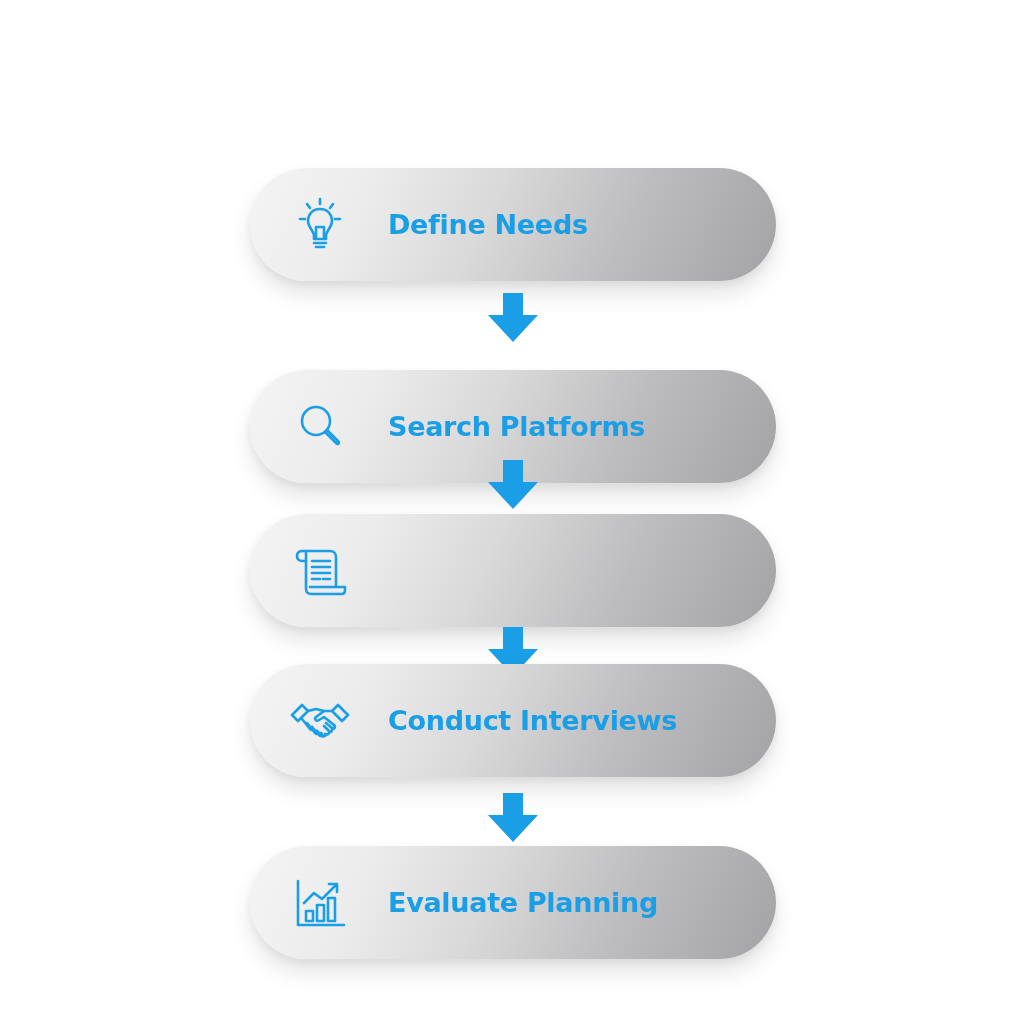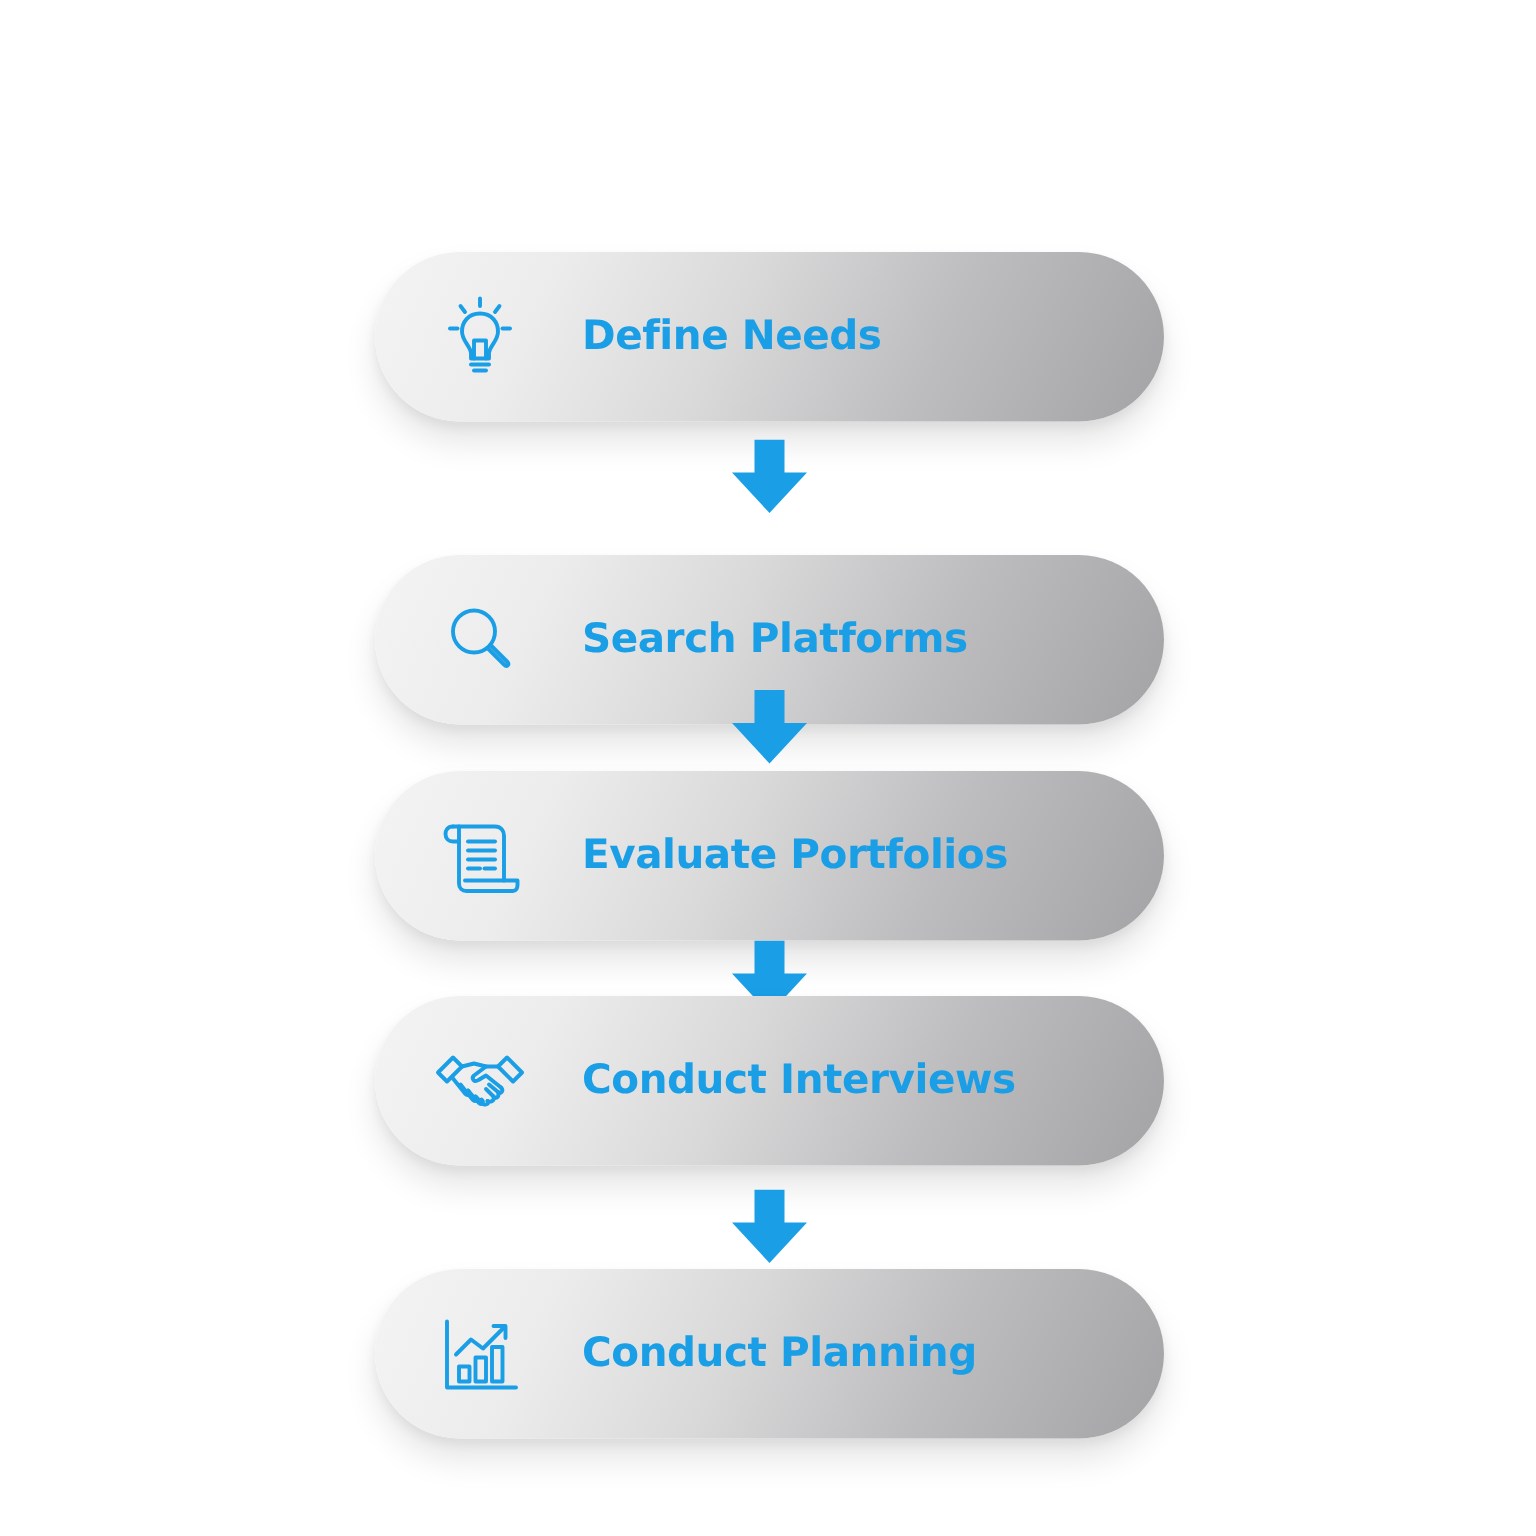--- a/index.html
+++ b/index.html
@@ -120,21 +120,20 @@
         <path d="M14 12 H42 C46 12 48 15 48 18 V48"></path>
         <path d="M14 12 C10 12 9 15 9 17 C9 20 11 22 14 22 H18"></path>
         <path d="M18 12 V50 C18 53 20 55 23 55 H54 C56 55 57 53 57 51 V48 H22"></path>
         <line x1="24" y1="22" x2="42" y2="22"></line>
         <line x1="24" y1="28" x2="42" y2="28"></line>
         <line x1="24" y1="34" x2="42" y2="34"></line>
         <line x1="24" y1="40" x2="32" y2="40"></line>
         <line x1="35" y1="40" x2="42" y2="40"></line>
       </svg>
     </span>
-    <span class="step-label">Evaluate Portfolios</span>
   </div>
 
   <div class="arrow" style="top:627px;">
     <svg viewBox="0 0 54 50">
         <path d="M17 0 H37 V22 H52 L27 49 L2 22 H17 Z" fill="#1a9ee6"></path>
       </svg>
   </div>
 
   <div class="step" style="top:664px;">
     <span class="step-icon">
@@ -165,16 +164,16 @@
     <span class="step-icon">
       <svg viewBox="0 0 64 64">
         <path d="M10 10 V54 H56"></path>
         <rect x="18" y="40" width="7" height="10"></rect>
         <rect x="29" y="34" width="7" height="16"></rect>
         <rect x="40" y="27" width="7" height="23"></rect>
         <path d="M16 32 L26 22 L34 28 L48 14"></path>
         <path d="M41 13 L49 13 L49 21"></path>
       </svg>
     </span>
-    <span class="step-label">Conduct Planning</span>
+    <span class="step-label">Evaluate Planning</span>
   </div>
 
 </div>
 
 </body></html>

